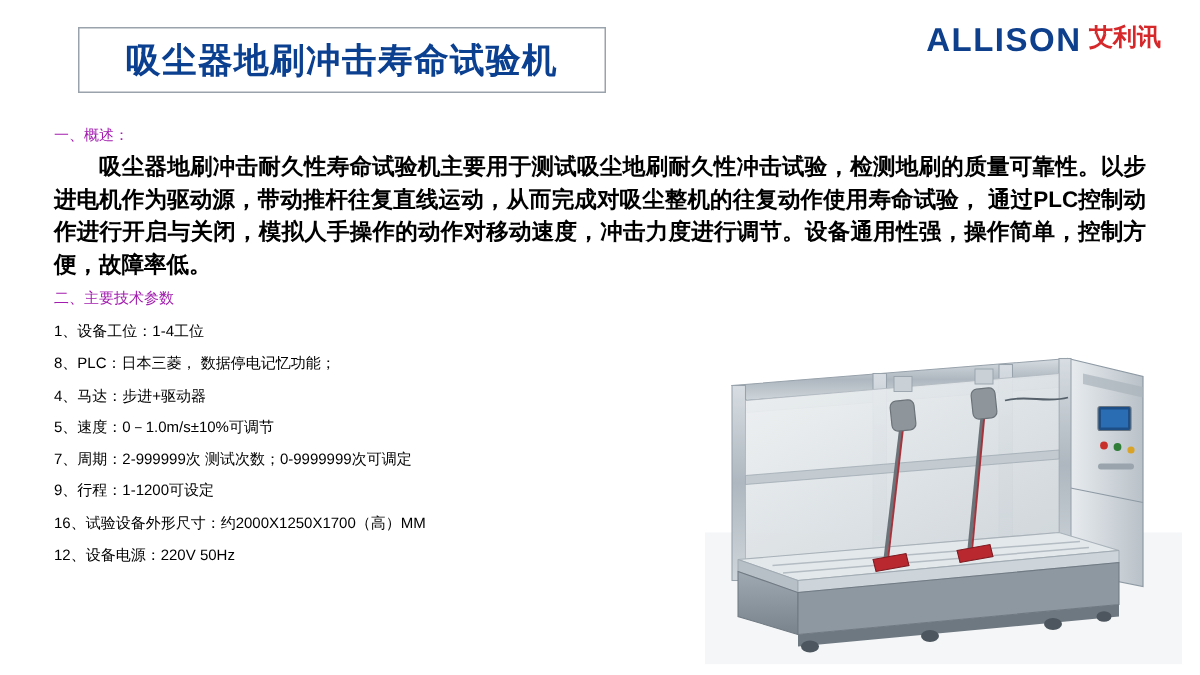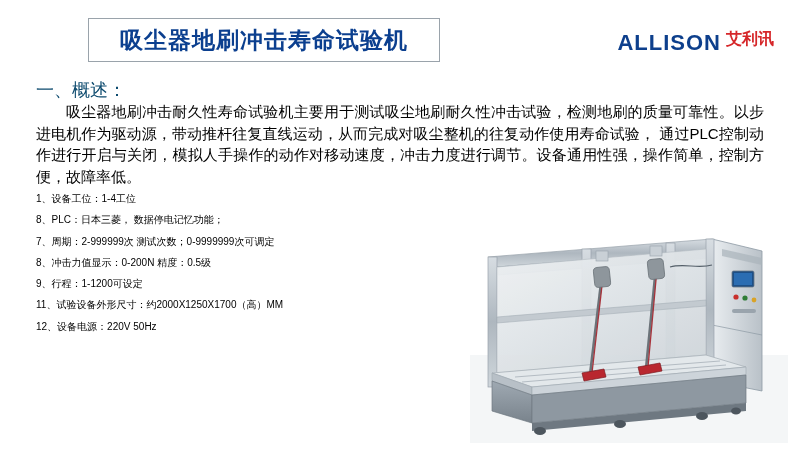--- a/index.html
+++ b/index.html
@@ -11,35 +11,35 @@
   }
   .page { position: relative; width: 800px; height: 450px; }
 
   
   .title-box {
     position: absolute;
     left: 52px; top: 18px;
     width: 352px; height: 44px;
     border: 1px solid #9aa3ab;
     background: #ffffff;
-    display: flex; align-items: center; justify-content: center; margin-left: 36px;
+    display: flex; align-items: center; justify-content: center;
   }
   .title-text {
     font-size: 23px;
     color: #0b3f8f;
     letter-spacing: 1px;
     font-weight: bold;
     white-space: nowrap;
   }
 
   
   .logo {
     position: absolute;
-    right: 26px; top: 32px;
-    display: flex; align-items: flex-start; gap: 5px;
+    right: 26px; top: 16px;
+    display: flex; align-items: center; gap: 5px;
   }
   .logo-main {
     font-size: 22px; font-weight: bold;
     color: #0d3f8c;
     letter-spacing: 1px;
     line-height: 1;
   }
   .logo-cn {
     font-size: 16px; font-weight: bold;
     color: #d6272a;
@@ -48,32 +48,33 @@
     top: -1px;
   }
 
   
   .content {
     position: absolute;
     left: 36px; top: 78px;
     width: 730px;
   }
   .h-line {
-    font-size: 18px;
-    color: #0c4a6e;
+    font-size: 10px;
+    color: #a21caf;
     line-height: 21px;
     margin-top: 2px;
   }
   .para {
     font-size: 15px;
     color: #000;
     line-height: 21.5px;
     text-align: justify;
     text-indent: 30px;
     width: 728px;
+    font-weight: bold;
   }
   .spec-list { margin-top: 1px; }
   .spec-item {
     font-size: 10px;
     color: #000;
     line-height: 21.3px;
     white-space: nowrap;
   }
 
   
@@ -96,27 +97,29 @@
   </div>
 
   <div class="logo">
     <span class="logo-main">ALLISON</span>
     <span class="logo-cn">艾利讯</span>
   </div>
 
   <div class="content">
     <div class="h-line">一、概述：</div>
     <div class="para">吸尘器地刷冲击耐久性寿命试验机主要用于测试吸尘地刷耐久性冲击试验，检测地刷的质量可靠性。以步进电机作为驱动源，带动推杆往复直线运动，从而完成对吸尘整机的往复动作使用寿命试验， 通过PLC控制动作进行开启与关闭，模拟人手操作的动作对移动速度，冲击力度进行调节。设备通用性强，操作简单，控制方便，故障率低。</div>
+    <div class="h-line">二、主要技术参数</div>
     <div class="spec-list">
       <div class="spec-item">1、设备工位：1-4工位</div>
       <div class="spec-item">8、PLC：日本三菱，  数据停电记忆功能；</div>
+      <div class="spec-item">4、马达：步进+驱动器</div>
+      <div class="spec-item">5、速度：0－1.0m/s±10%可调节</div>
       <div class="spec-item">7、周期：2-999999次     测试次数；0-9999999次可调定</div>
-      <div class="spec-item">8、冲击力值显示：0-200N    精度：0.5级</div>
       <div class="spec-item">9、行程：1-1200可设定</div>
-      <div class="spec-item">11、试验设备外形尺寸：约2000X1250X1700（高）MM</div>
+      <div class="spec-item">16、试验设备外形尺寸：约2000X1250X1700（高）MM</div>
       <div class="spec-item">12、设备电源：220V    50Hz</div>
 
     </div>
   </div>
 
   <div class="photo">
     <svg width="318" height="238" viewBox="0 0 318 238" xmlns="http://www.w3.org/2000/svg">
       <defs>
         <linearGradient id="gFrame" x1="0" y1="0" x2="0" y2="1">
           <stop offset="0" stop-color="#d7dde2"></stop>

